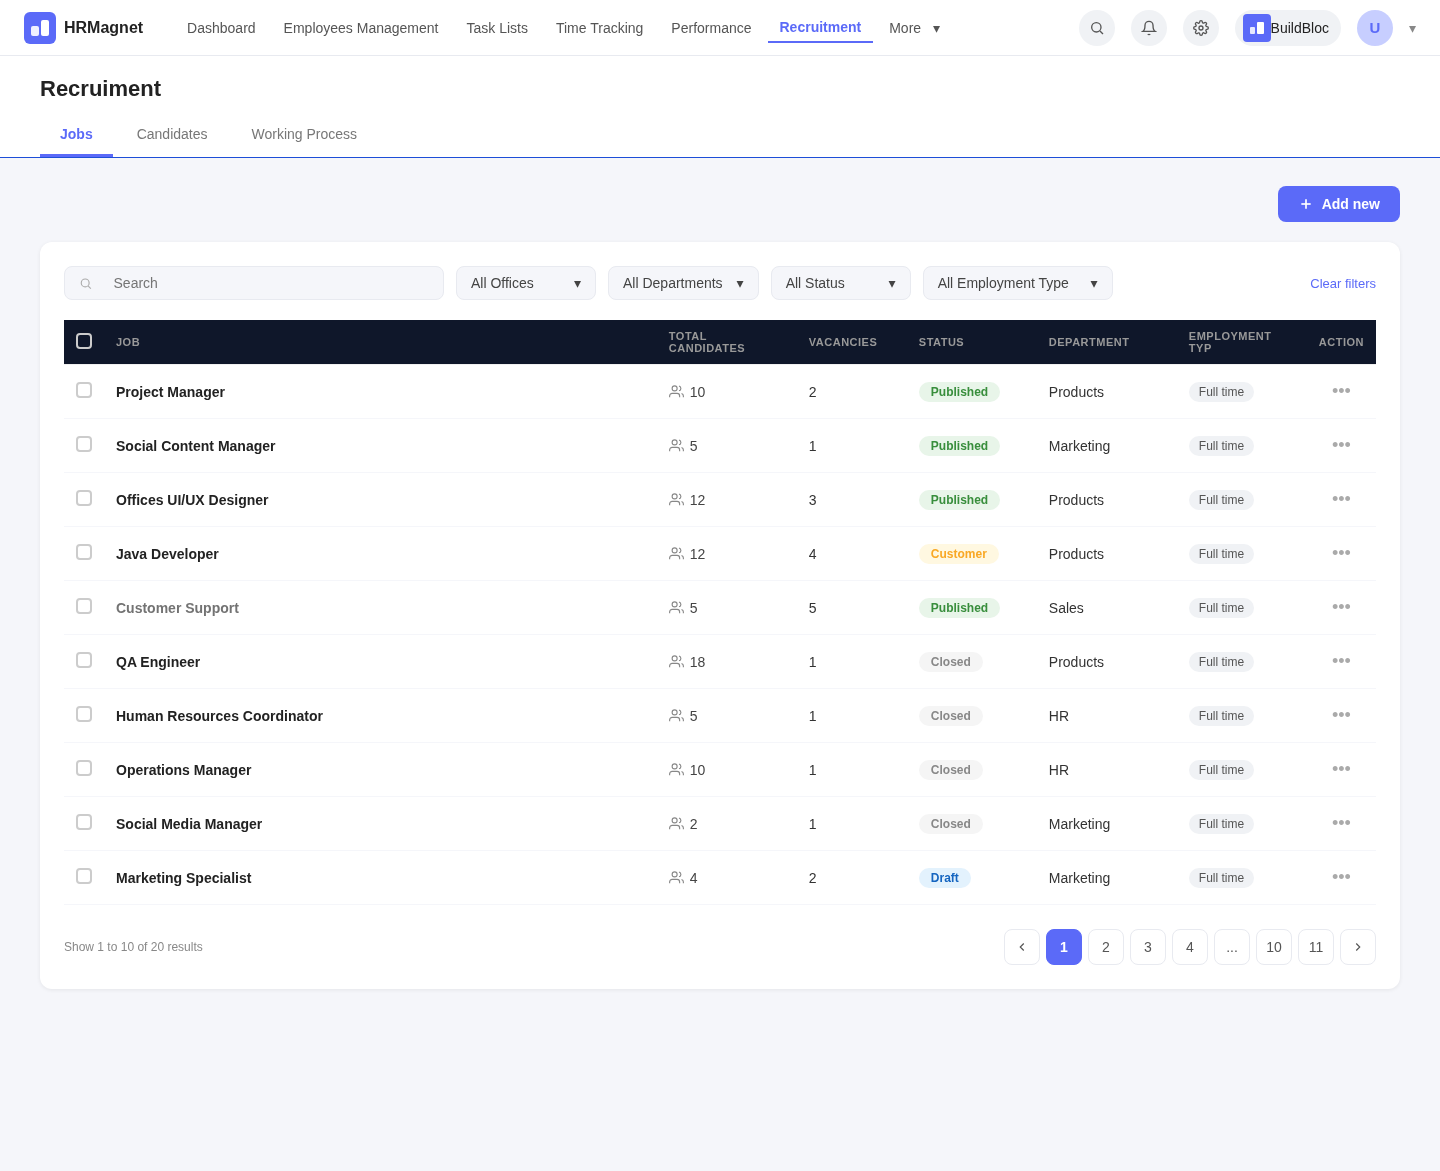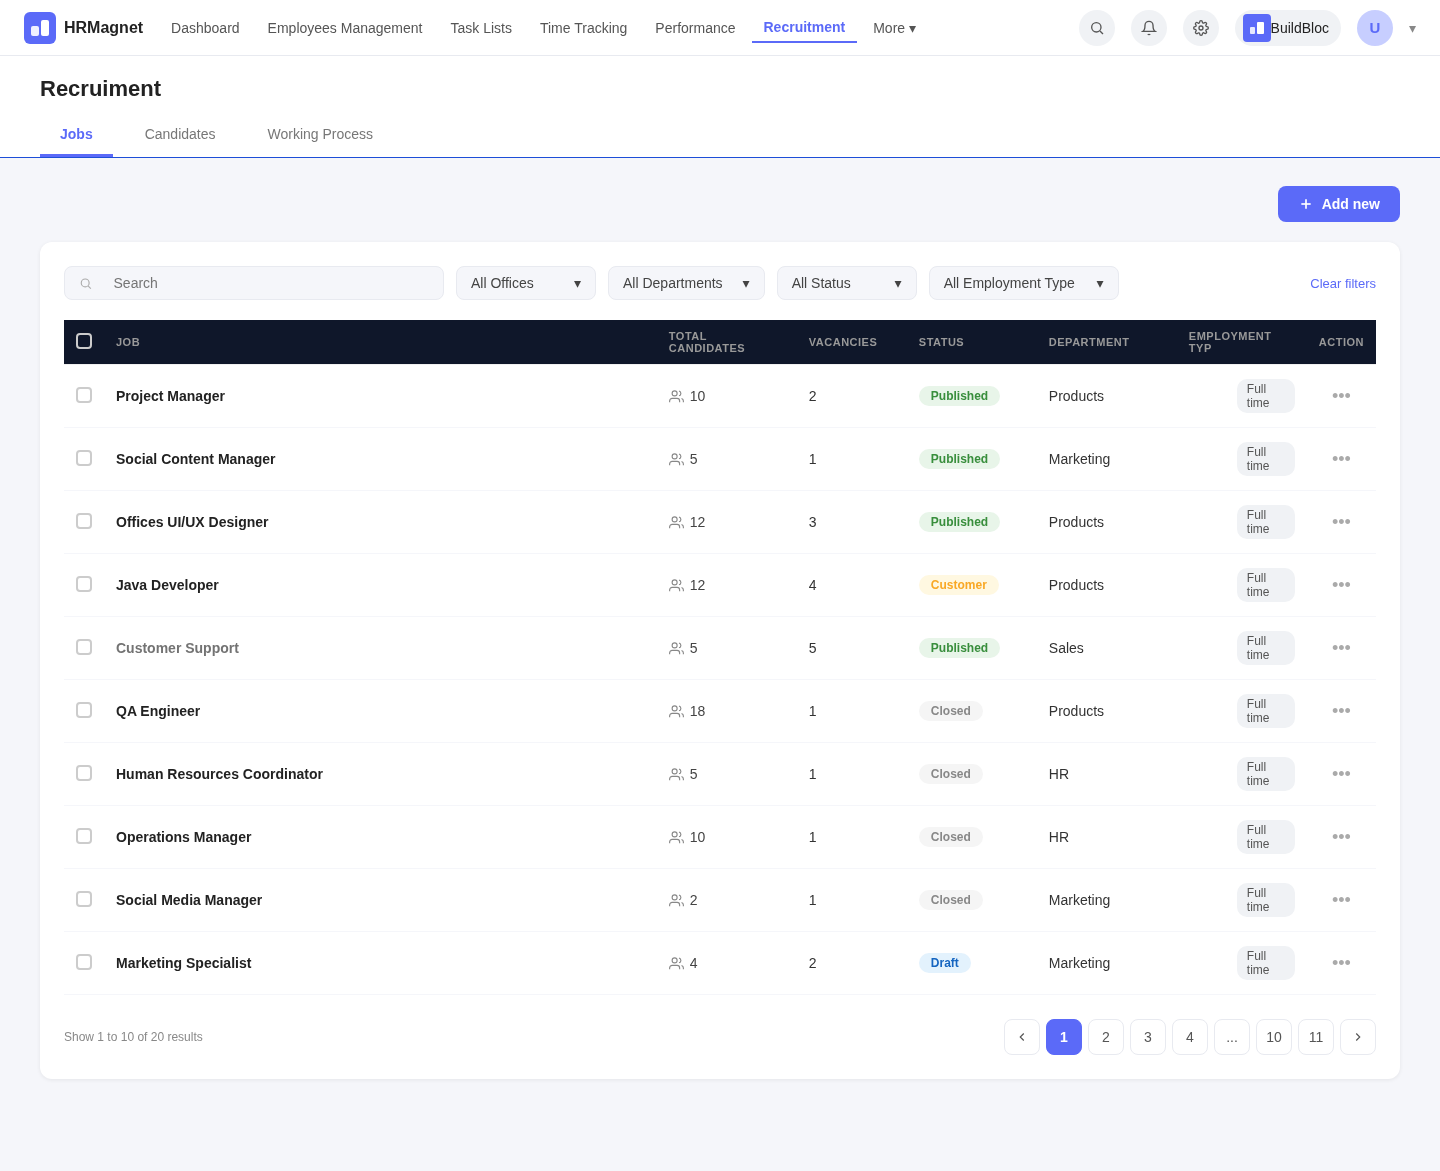--- a/index.html
+++ b/index.html
@@ -8,51 +8,51 @@
     
     .navbar {
       background: #fff;
       display: flex;
       align-items: center;
       padding: 0 24px;
       height: 56px;
       border-bottom: 1px solid #e8eaf0;
       position: sticky; top: 0; z-index: 100;
     }
-    .nav-logo { display: flex; align-items: center; gap: 8px; font-weight: 700; font-size: 16px; color: #222; text-decoration: none; margin-right: 16px; }
+    .nav-logo { display: flex; align-items: center; gap: 8px; font-weight: 700; font-size: 16px; color: #222; text-decoration: none; margin-right: 32px; }
     .nav-logo-icon { width: 32px; height: 32px; }
     .nav-links { display: flex; align-items: center; gap: 4px; flex: 1; }
     .nav-link { padding: 6px 12px; color: #555; text-decoration: none; border-radius: 6px; font-size: 14px; white-space: nowrap; }
     .nav-link.active { color: #5b6af8; font-weight: 600; border-bottom: 2px solid #5b6af8; border-radius: 0; }
-    .nav-more { display: flex; align-items: center; gap: 4px; padding: 6px 12px; color: #555; cursor: pointer; }
+    .nav-more { display: flex; align-items: center; gap: 12px; padding: 6px 12px; color: #555; cursor: pointer; }
     .nav-right { display: flex; align-items: center; gap: 16px; margin-left: auto; }
     .nav-icon-btn { width: 36px; height: 36px; border-radius: 50%; border: none; background: #f0f2f5; display: flex; align-items: center; justify-content: center; cursor: pointer; font-size: 16px; color: #555; }
     .org-badge { display: flex; align-items: center; background: #f0f2f5; border-radius: 20px; padding: 4px 12px 4px 8px; cursor: pointer; }
     .org-logo { width: 28px; height: 28px; background: #5b6af8; border-radius: 4px; display: flex; align-items: center; justify-content: center; }
     .org-logo svg { width: 18px; height: 18px; }
     .user-avatar { width: 36px; height: 36px; border-radius: 50%; background: #c7ceff; display: flex; align-items: center; justify-content: center; font-weight: 700; font-size: 15px; color: #5b6af8; cursor: pointer; }
 
     
     .page-header { background: #fff; padding: 0 40px; border-bottom: 1px solid #1d4ed8; }
     .page-title { font-size: 22px; font-weight: 700; padding: 20px 0 0; }
-    .page-tabs { display: flex; gap: 12px; margin-top: 12px; }
+    .page-tabs { display: flex; gap: 4px; margin-top: 12px; }
     .page-tab { padding: 12px 20px; color: #777; cursor: pointer; border-bottom: 3px solid transparent; font-size: 14px; }
     .page-tab.active { color: #5b6af8; border-bottom: 3px solid #5b6af8; font-weight: 600; }
 
     
     .main { padding: 28px 40px; }
 
     
     .card { background: #fff; border-radius: 12px; box-shadow: 0 1px 4px rgba(0,0,0,0.07); padding: 24px; }
 
     
     .filters-row { display: flex; align-items: center; gap: 12px; margin-bottom: 20px; }
     .filter-search { display: flex; align-items: center; gap: 21px; background: #f5f6fa; border: 1px solid #e8eaf0; border-radius: 8px; padding: 8px 14px; flex: 1; max-width: 380px; }
     .filter-search input { border: none; background: transparent; font-size: 14px; outline: none; width: 100%; color: #555; }
-    .filter-dropdown { display: flex; align-items: center; gap: 20px; background: #f5f6fa; border: 1px solid #e8eaf0; border-radius: 8px; padding: 8px 14px; cursor: pointer; white-space: nowrap; color: #444; font-size: 14px; min-width: 140px; justify-content: space-between; }
+    .filter-dropdown { display: flex; align-items: center; gap: 14px; background: #f5f6fa; border: 1px solid #e8eaf0; border-radius: 8px; padding: 8px 14px; cursor: pointer; white-space: nowrap; color: #444; font-size: 14px; min-width: 140px; justify-content: space-between; }
     .clear-filters { margin-left: auto; color: #5b6af8; font-size: 13px; cursor: pointer; white-space: nowrap; }
 
     
     .table-wrap { overflow-x: auto; }
     table { width: 100%; border-collapse: collapse; }
     thead th { font-size: 11px; font-weight: 700; color: #999; text-transform: uppercase; letter-spacing: 0.5px; padding: 10px 12px; text-align: left; border-bottom: 1px solid #f0f0f0; background: #0f172a; }
     tbody tr { border-bottom: 1px solid #f5f6fa; }
     tbody td { padding: 14px 12px; font-size: 14px; color: #333; vertical-align: middle; }
     .col-check { width: 40px; }
     .col-job { min-width: 200px; }
@@ -70,21 +70,21 @@
     .cand-count { display: flex; align-items: center; gap: 6px; color: #444; }
 
     
     .badge { display: inline-block; padding: 3px 12px; border-radius: 20px; font-size: 12px; font-weight: 600; }
     .badge-published { background: #e8f5e9; color: #388e3c; }
     .badge-pending { background: #fff8e1; color: #f9a825; }
     .badge-closed { background: #f5f5f5; color: #888; }
     .badge-draft { background: #e3f2fd; color: #1565c0; }
 
     
-    .emp-type { display: inline-block; background: #f0f2f5; border-radius: 10px; padding: 3px 10px; font-size: 12px; color: #555; margin-left: 48px; }
+    .emp-type { display: inline-block; background: #f0f2f5; border-radius: 10px; padding: 3px 10px; font-size: 12px; color: #555; }
 
     
     .more-btn { background: none; border: none; cursor: pointer; color: #aaa; font-size: 18px; padding: 2px 8px; border-radius: 6px; }
 
     
     .pagination { display: flex; align-items: center; justify-content: space-between; margin-top: 24px; }
     .pagination-info { font-size: 12px; color: #888; }
     .pagination-pages { display: flex; align-items: center; gap: 6px; }
     .page-btn { width: 36px; height: 36px; border: 1px solid #e8eaf0; background: #fff; border-radius: 8px; display: flex; align-items: center; justify-content: center; cursor: pointer; font-size: 14px; color: #555; }
     .page-btn.active { background: #5b6af8; color: #fff; border-color: #5b6af8; font-weight: 700; }

